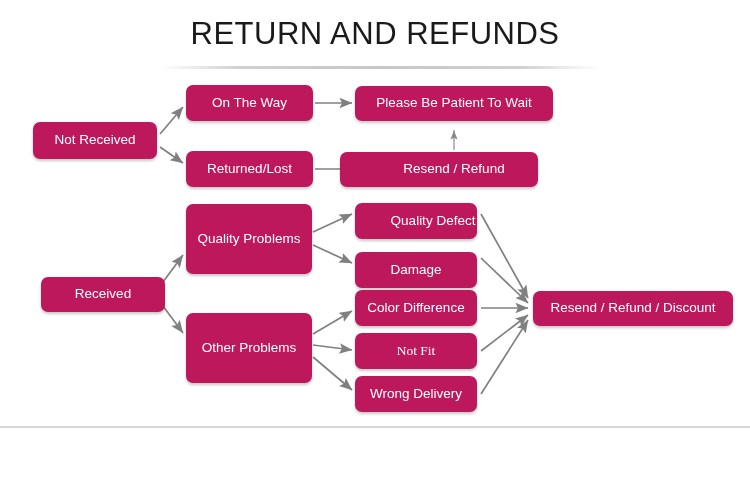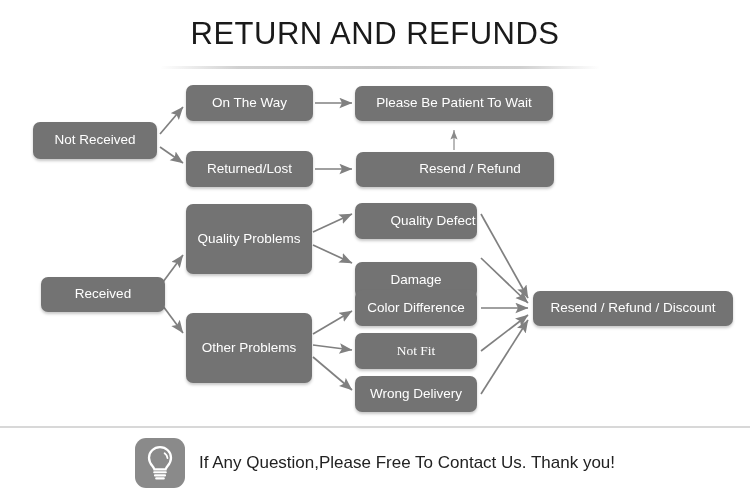--- a/index.html
+++ b/index.html
@@ -48,21 +48,21 @@
       rgba(200,200,200,0.85) 18%,
       rgba(196,196,196,0.95) 50%,
       rgba(200,200,200,0.85) 82%,
       rgba(221,221,221,0) 100%);
     border-radius: 2px;
   }
 
   
   .node {
     position: absolute;
-    background: #737373;
+    background: #be185d;
     border-radius: 7px;
     color: #ffffff;
     font-size: 13.5px;
     display: flex;
     align-items: center;
     justify-content: center;
     text-align: center;
     box-shadow: 0 2px 3px rgba(0,0,0,0.22);
     line-height: 1.2;
     padding: 0 6px;
@@ -162,46 +162,36 @@
   </svg>
 
   <div class="node" style="left:33px;  top:122px; width:124px; height:37px;">Not Received</div>
 
   <div class="node" style="left:186px; top:85px;  width:127px; height:36px;">On The Way</div>
 
   <div class="node" style="left:186px; top:151px; width:127px; height:36px;">Returned/Lost</div>
 
   <div class="node" style="left:355px; top:86px;  width:198px; height:35px;">Please Be Patient To Wait</div>
 
-  <div class="node" style="left:356px; top:152px; width:198px; height:35px;padding-left:36px;">Resend / Refund</div>
+  <div class="node" style="left:340px; top:152px; width:198px; height:35px;padding-left:36px;">Resend / Refund</div>
 
   <div class="node" style="left:41px;  top:277px; width:124px; height:35px;">Received</div>
 
   <div class="node" style="left:186px; top:204px; width:126px; height:70px;">Quality Problems</div>
 
   <div class="node" style="left:186px; top:313px; width:126px; height:70px;">Other Problems</div>
 
   <div class="node" style="left:355px; top:203px; width:122px; height:36px;padding-left:40px;">Quality Defect</div>
 
-  <div class="node" style="left:355px; top:262px; width:122px; height:36px;">Damage</div>
+  <div class="node" style="left:355px; top:252px; width:122px; height:36px;">Damage</div>
 
   <div class="node" style="left:355px; top:290px; width:122px; height:36px;">Color Difference</div>
 
   <div class="node" style="left:355px; top:333px; width:122px; height:36px;font-family:Liberation Serif, serif;">Not Fit</div>
 
   <div class="node" style="left:355px; top:376px; width:122px; height:36px;">Wrong Delivery</div>
 
   <div class="node" style="left:533px; top:291px; width:200px; height:35px;">Resend / Refund / Discount</div>
 
   <div id="footer-divider"></div>
 
-  <div id="footer">
-    <div id="bulb-tile">
-      <svg width="34" height="38" viewBox="0 0 34 38" aria-hidden="true">
-        <path d="M17 3.2c-6.1 0-11 4.7-11 10.5 0 3.6 1.7 6.3 3.4 8.3 1.1 1.3 1.8 2.3 2 3.4h11.2c0.2-1.1 0.9-2.1 2-3.4 1.7-2 3.4-4.7 3.4-8.3 0-5.8-4.9-10.5-11-10.5z" fill="none" stroke="#ffffff" stroke-width="2.3"></path>
-        <path d="M11.2 28.3h11.6M12.0 31.4h10.0M13.2 34.4h7.6" stroke="#ffffff" stroke-width="2.1" stroke-linecap="round" fill="none"></path>
-        <path d="M21.6 9.2c1.6 1.1 2.7 2.9 2.9 4.9" stroke="#ffffff" stroke-width="1.8" stroke-linecap="round" fill="none"></path>
-      </svg>
-    </div>
-    <div id="footer-text">If Any Question,Please Free To Contact Us. Thank you!</div>
-  </div>
 
 </div>
 
 </body></html>

